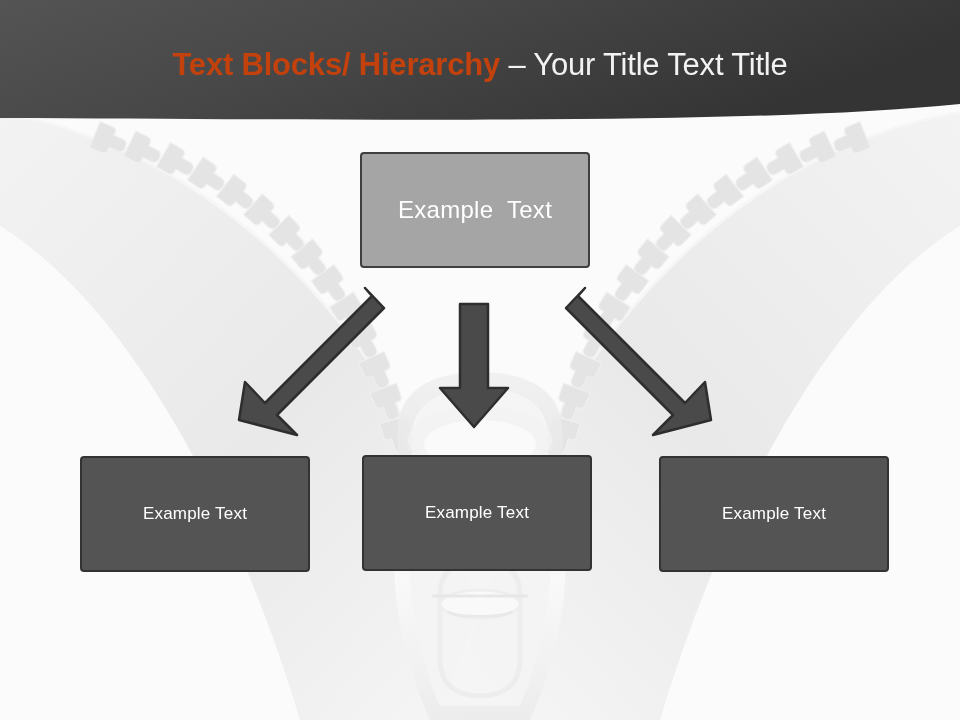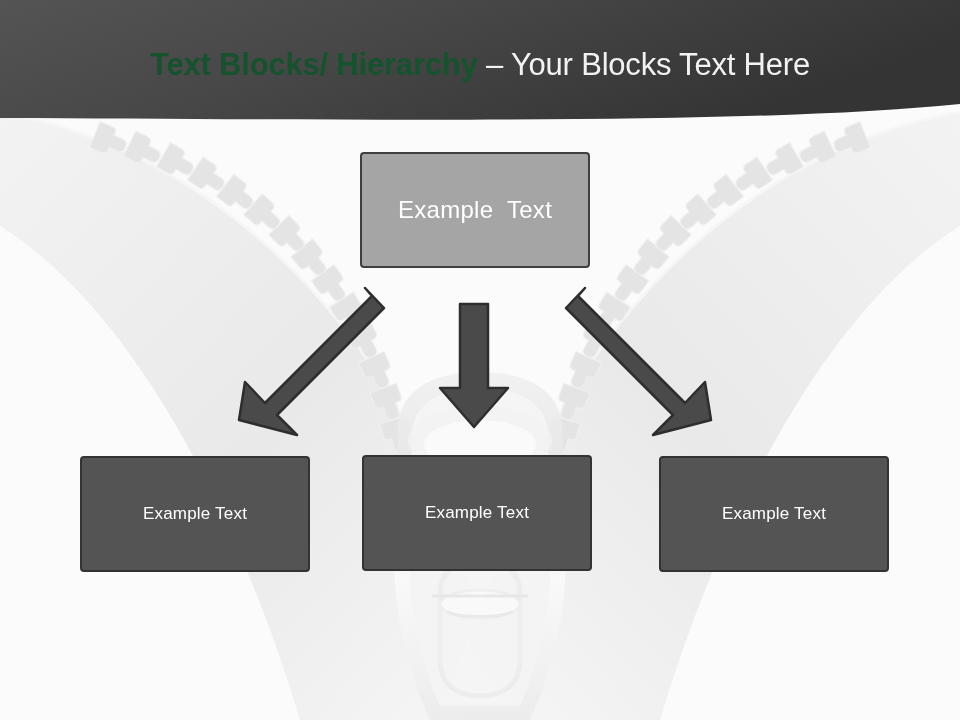--- a/index.html
+++ b/index.html
@@ -35,21 +35,21 @@
     position: absolute;
     left: 0; top: 48px;
     width: 960px;
     text-align: center;
     line-height: 1.1;
     white-space: nowrap;
   }
   .title-bold {
     font-size: 31px;
     font-weight: bold;
-    color: #14532d;
+    color: #c2410c;
     letter-spacing: -0.2px;
   }
   .title-light {
     font-size: 31px;
     font-weight: normal;
     color: #f2f2f2;
     letter-spacing: -0.2px;
   }
 
   
@@ -193,21 +193,21 @@
       <linearGradient id="hdrGrad" x1="0" y1="0" x2="1" y2="0.35">
         <stop offset="0%" stop-color="#545454"></stop>
         <stop offset="45%" stop-color="#474747"></stop>
         <stop offset="100%" stop-color="#343434"></stop>
       </linearGradient>
     </defs>
     <path d="M0,0 L960,0 L960,104 C 760,124 420,120 0,118 Z" fill="url(#hdrGrad)"></path>
   </svg>
 
   <div id="title-wrap">
-    <span class="title-bold">Text Blocks/ Hierarchy</span><span class="title-light"> – </span><span class="title-light">Your Blocks Text Here</span>
+    <span class="title-bold">Text Blocks/ Hierarchy</span><span class="title-light"> – </span><span class="title-light">Your Title Text Title</span>
   </div>
 
   <svg id="arrows" viewBox="0 0 960 720" aria-hidden="true">
 
     <g>
       <path d="M 365,288 L 384,308 L 277,415 L 297,435 L 239,420 L 245,382 L 265,403 L 372,296 Z" fill="#4a4a4a" stroke="#2e2e2e" stroke-width="2.5" stroke-linejoin="round"></path>
     </g>
 
     <g>
       <path d="M 460,304 L 488,304 L 488,388 L 508,388 L 474,427 L 440,388 L 460,388 Z" fill="#4a4a4a" stroke="#2e2e2e" stroke-width="2.5" stroke-linejoin="round"></path>

